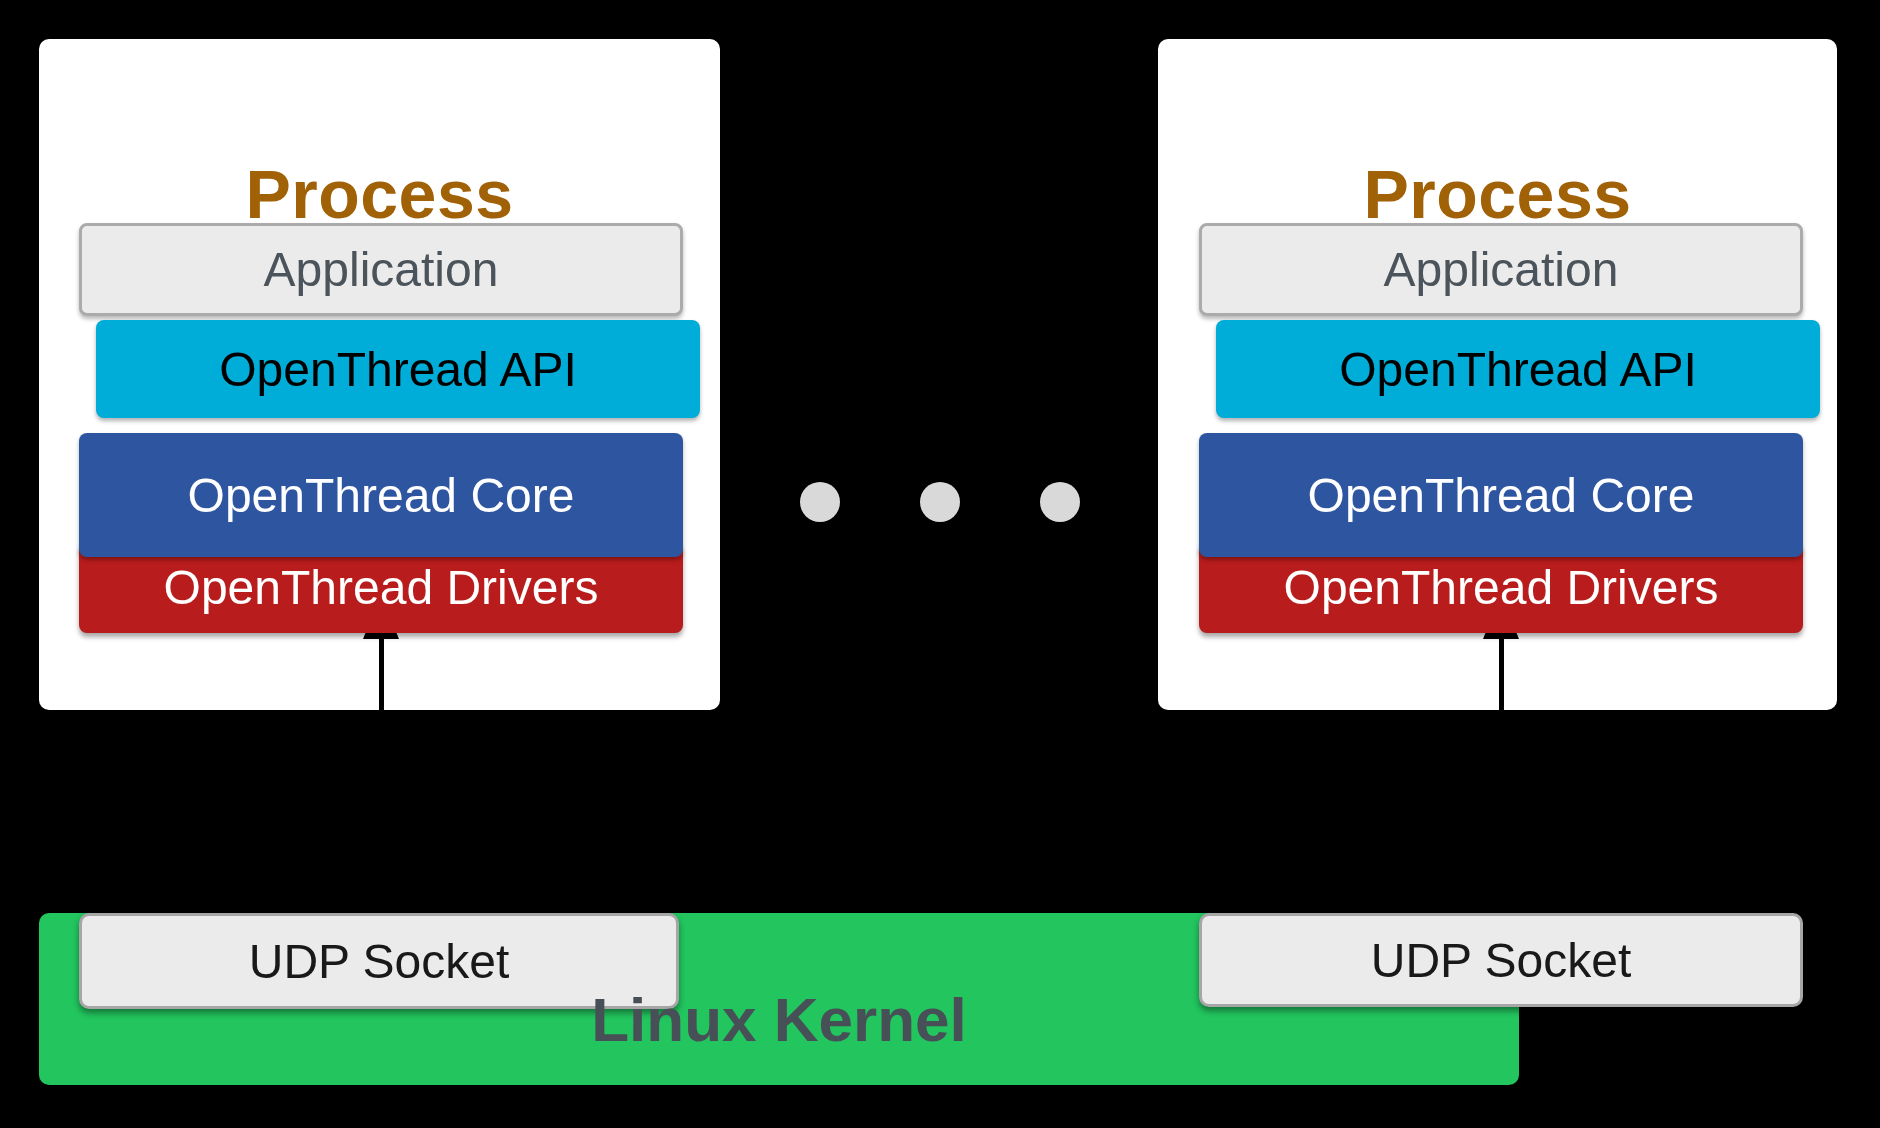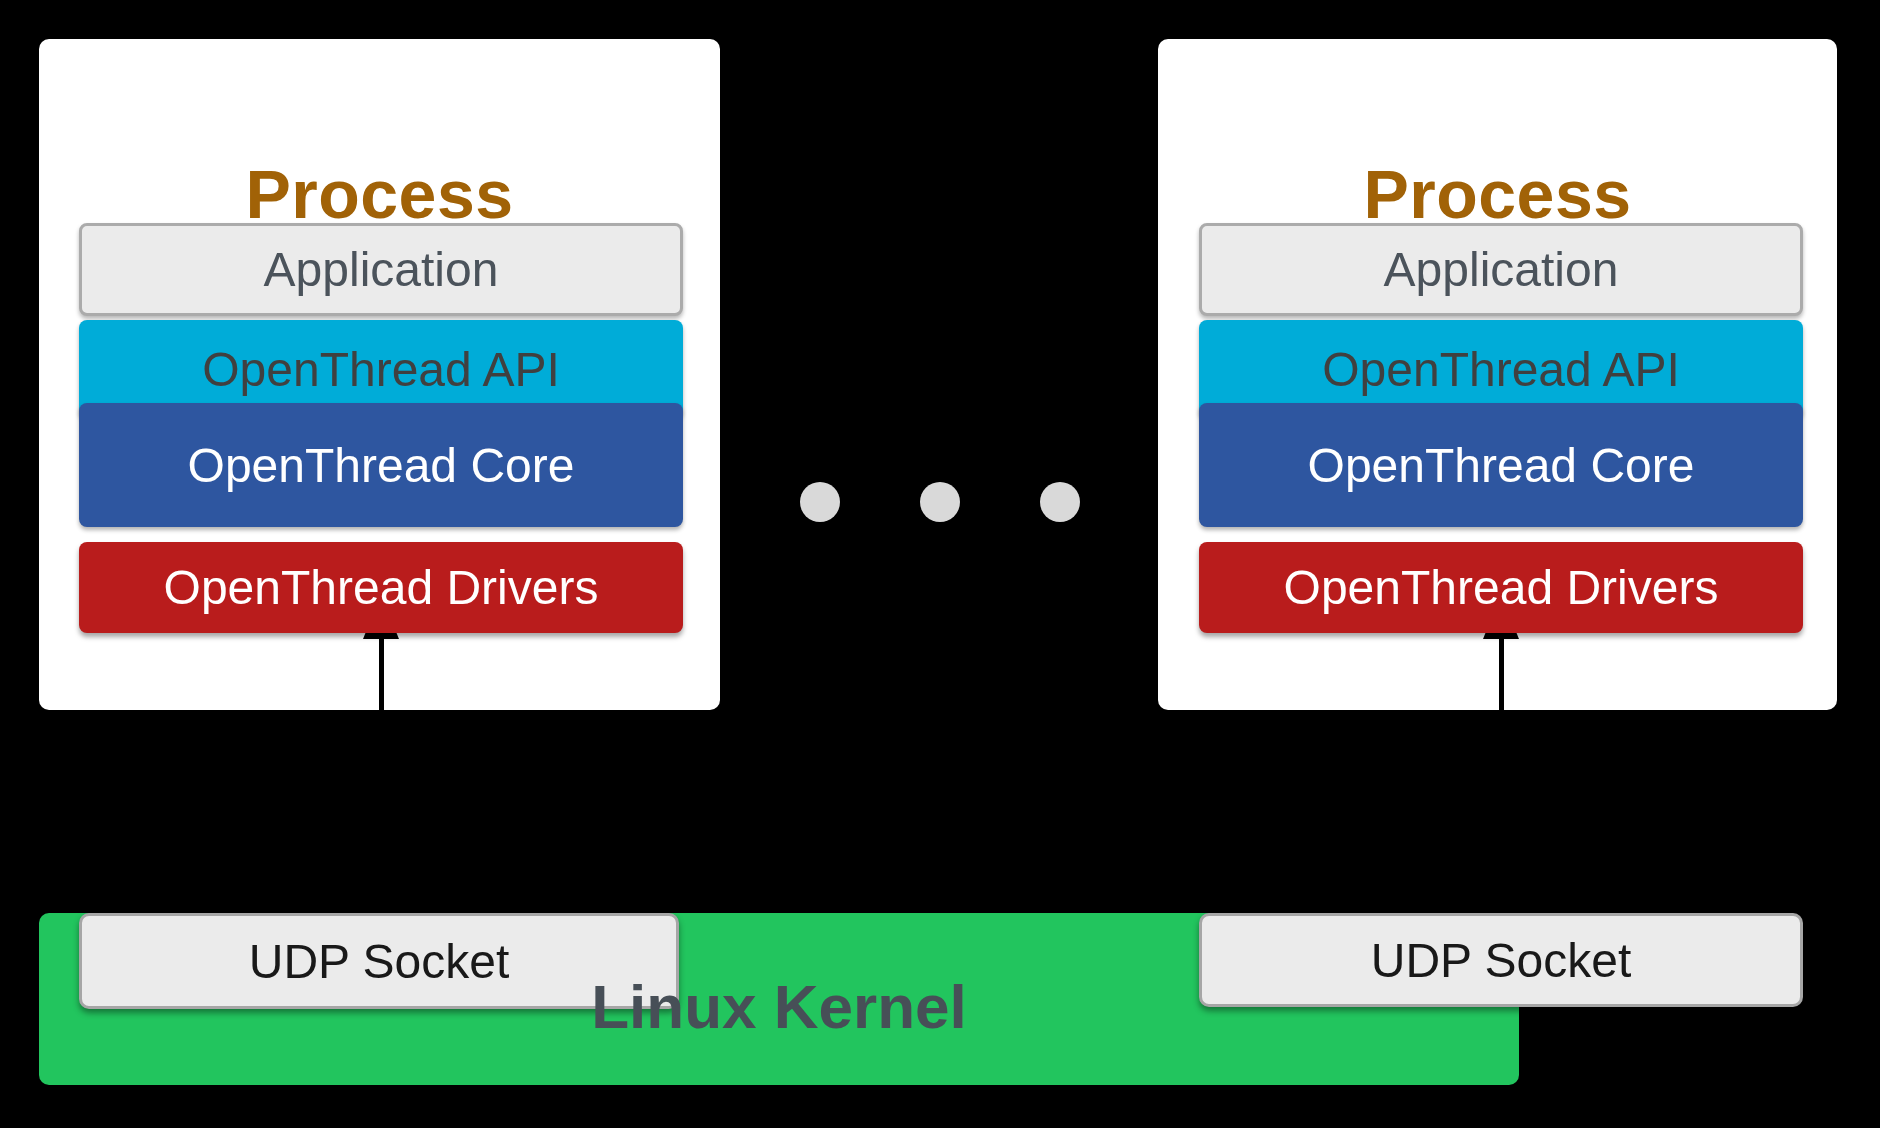--- a/index.html
+++ b/index.html
@@ -57,26 +57,27 @@
     height: 93px;
     background: #EBEBEB;
     border: 3px solid #ABABAB;
     color: #4B535B;
     box-shadow: 0 3px 4px rgba(0,0,0,0.28);
   }
   .layer-api {
     top: 281px;
     height: 98px;
     background: #00ACD8;
-    color: #404040;
+    color: #000000;
     box-shadow: 0 3px 4px rgba(0,0,0,0.30);
     z-index: 2;
+    margin-left: 17px;
   }
   .layer-core {
-    top: 364px;
+    top: 394px;
     height: 124px;
     background: #2E56A0;
     color: #ffffff;
     box-shadow: 0 3px 4px rgba(0,0,0,0.30);
     z-index: 3;
   }
   .layer-drivers {
     top: 503px;
     height: 91px;
     background: #b91c1c;
@@ -131,21 +132,21 @@
     left: 39px;
     top: 913px;
     width: 1480px;
     height: 172px;
     background: #22c55e;
     border-radius: 10px;
   }
   .kernel-title {
     position: absolute;
     left: 0;
-    top: 63px;
+    top: 76px;
     width: 100%;
     text-align: center;
     font-size: 62px;
     line-height: 62px;
     font-weight: bold;
     color: #474F57;
   }
   .udp {
     position: absolute;
     top: 0;

